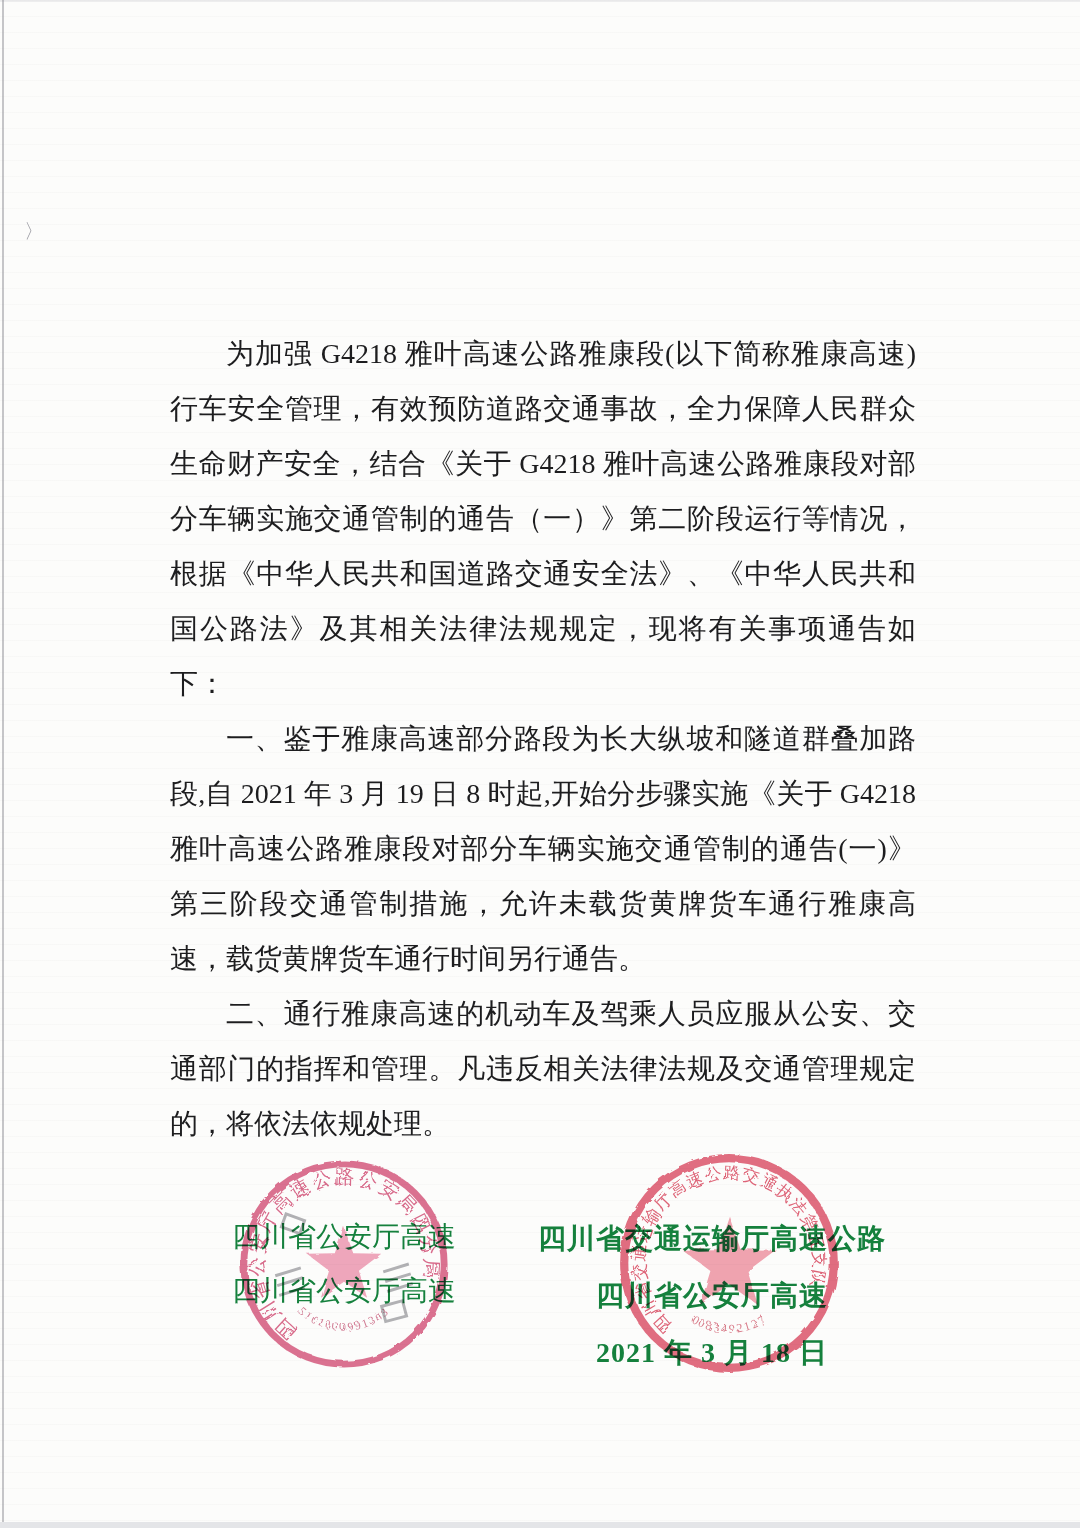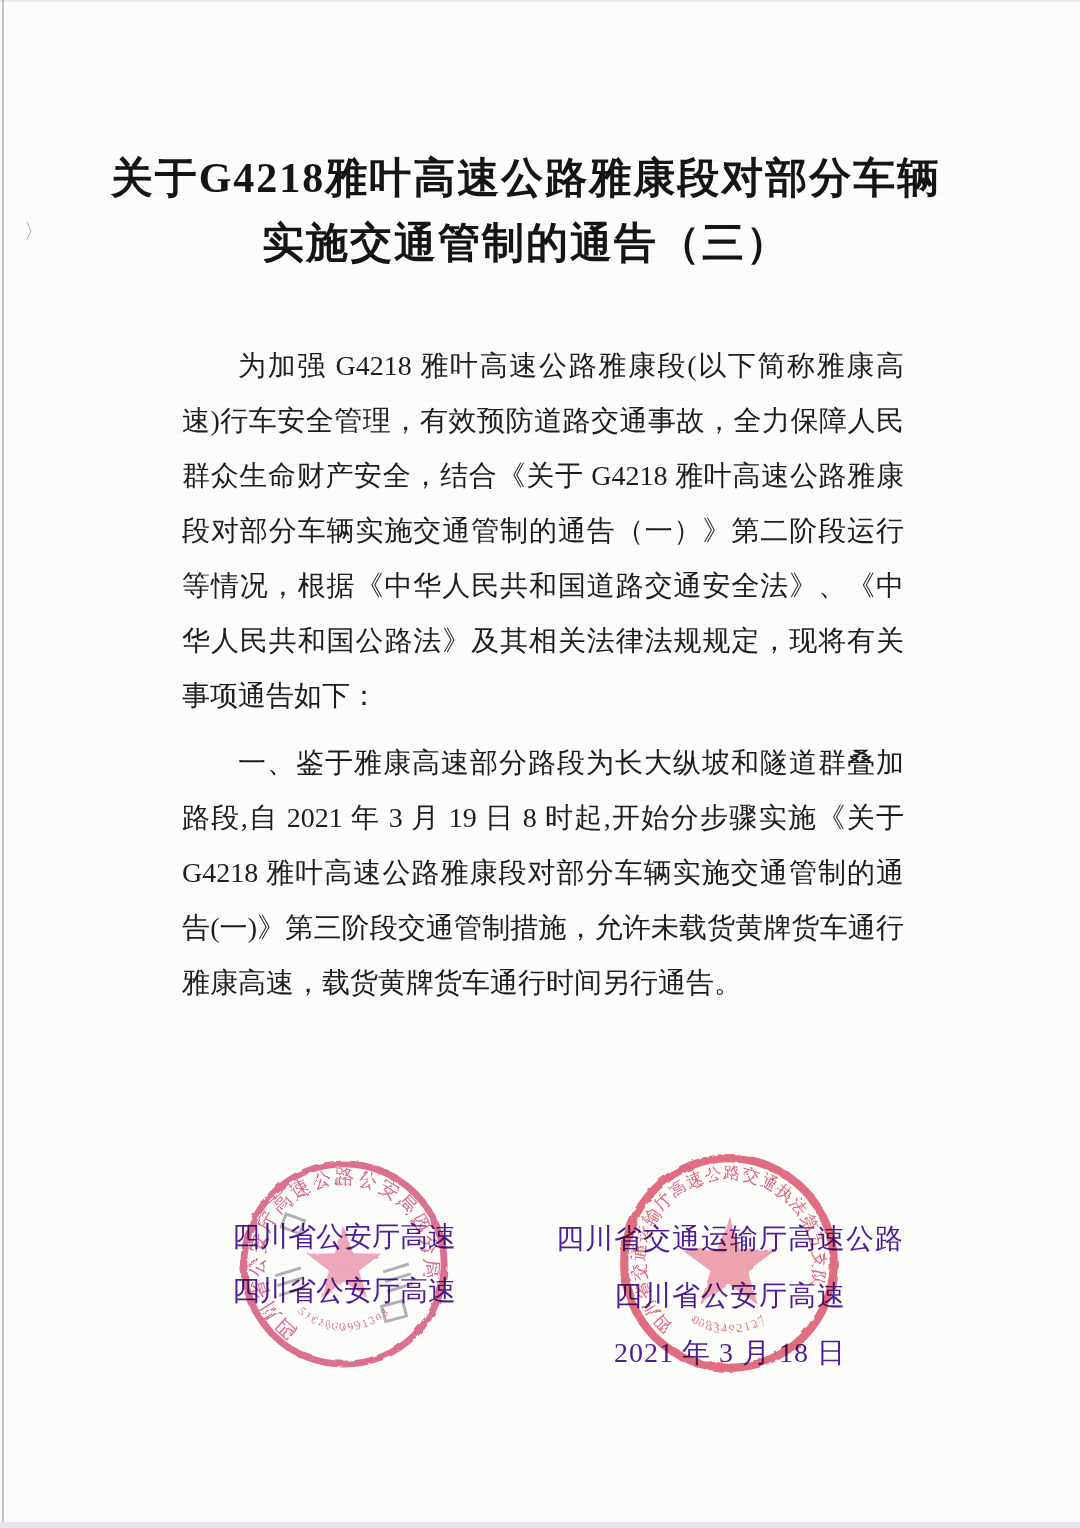--- a/index.html
+++ b/index.html
@@ -45,52 +45,49 @@
     text-align: center;
     font-size: 42px; font-weight: 700; color: #151515;
     line-height: 65px; letter-spacing: 2px;
   }
   .doc-body {
     position: absolute; left: 170px; top: 326px; width: 746px;
     font-size: 28px; color: #1d1d1f;
     line-height: 55px;
     text-align: justify;
   }
-  .doc-body p { margin: 12px; text-indent: 2em; }
-  .sig { position: absolute; text-align: center; color: #4c1d95; font-size: 28px; }
+  .doc-body p { margin: 0; text-indent: 2em; }
+  .sig { position: absolute; text-align: center; color: #15803d; font-size: 28px; }
   .sig-left { left: 224px; top: 1210px; width: 240px; line-height: 54px; letter-spacing: 0px; }
-  .sig-right { left: 545px; top: 1210px; width: 370px; line-height: 57px; letter-spacing: 1px; }
+  .sig-right { left: 527px; top: 1210px; width: 370px; line-height: 57px; letter-spacing: 1px; font-weight: bold; }
   .stamp {
     position: absolute;
     mix-blend-mode: multiply;
     opacity: 0.93;
   }
   .stamp-left  { left: 236px; top: 1156px; width: 216px; height: 216px; }
   .stamp-right { left: 616px; top: 1150px; width: 226px; height: 226px; }
   .stamp text { font-family: "Liberation Serif", "DejaVu Serif", serif; }
 </style>
 </head>
 <body>
 
 <div class="page">
 
   <div class="edge-line-top"></div>
   <div class="edge-line-left"></div>
   <div class="edge-line-bottom"></div>
   <div class="scan-stripes"></div>
   <div class="edge-mark">〉</div>
 
-  <div class="doc-title">
-    <div>关于G4218雅叶高速公路雅康段对部分车辆</div>
-    <div>实施交通管制的通告（三）</div>
-  </div>
 
   <div class="doc-body">
     <p>为加强 G4218 雅叶高速公路雅康段(以下简称雅康高速)行车安全管理，有效预防道路交通事故，全力保障人民群众生命财产安全，结合《关于 G4218 雅叶高速公路雅康段对部分车辆实施交通管制的通告（一）》第二阶段运行等情况，根据《中华人民共和国道路交通安全法》、《中华人民共和国公路法》及其相关法律法规规定，现将有关事项通告如下：</p>
     <p>一、鉴于雅康高速部分路段为长大纵坡和隧道群叠加路段,自 2021 年 3 月 19 日 8 时起,开始分步骤实施《关于 G4218 雅叶高速公路雅康段对部分车辆实施交通管制的通告(一)》第三阶段交通管制措施，允许未载货黄牌货车通行雅康高速，载货黄牌货车通行时间另行通告。</p>
+    <p>二、通行雅康高速的机动车及驾乘人员应服从公安、交通部门的指挥和管理。凡违反相关法律法规及交通管理规定的，将依法依规处理。</p>
   </div>
 
   <div class="sig sig-left">
     <div>四川省公安厅高速</div>
     <div>四川省公安厅高速</div>
   </div>
 
   <div class="sig sig-right">
     <div>四川省交通运输厅高速公路</div>
     <div>四川省公安厅高速</div>

